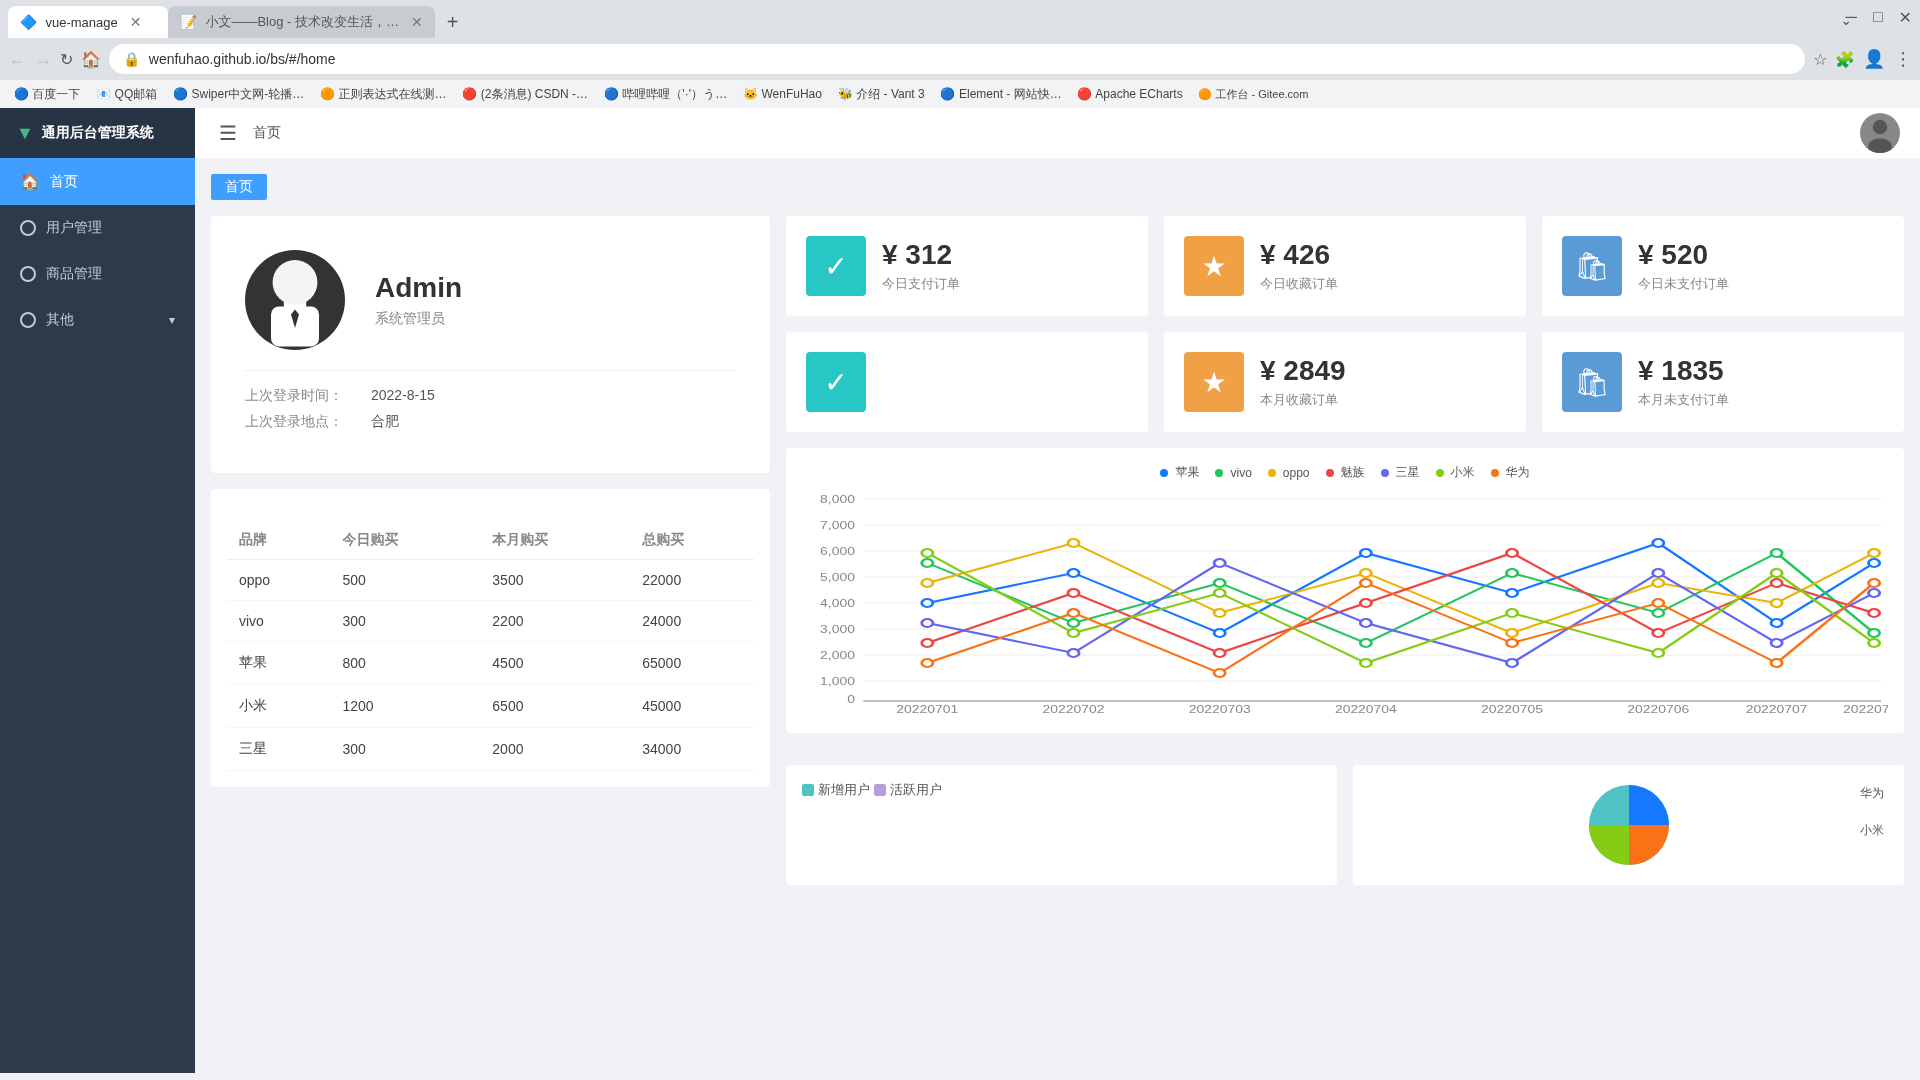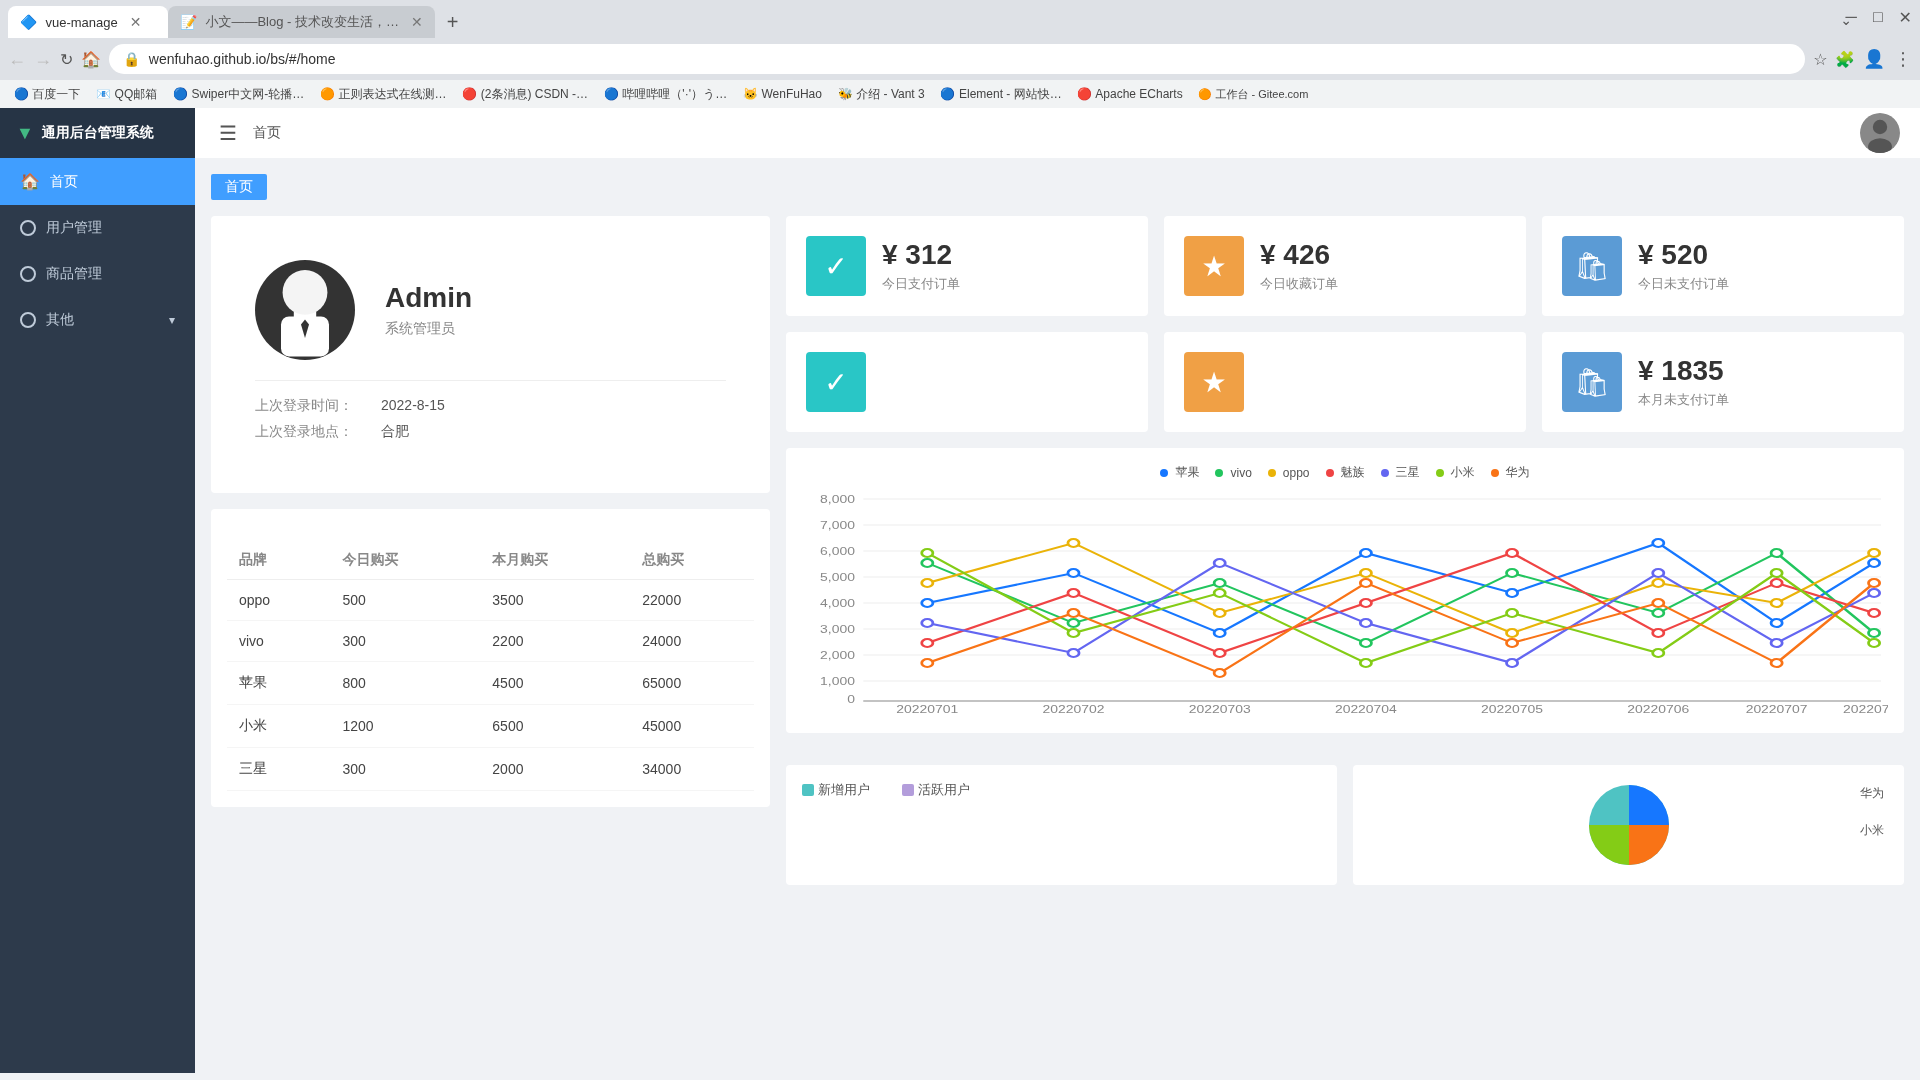--- a/index.html
+++ b/index.html
@@ -25,21 +25,21 @@
     .topbar-breadcrumb { color: #555; font-size: 14px; }
     .topbar-avatar { margin-left: auto; width: 40px; height: 40px; border-radius: 50%; background: #ccc; display: flex; align-items: center; justify-content: center; overflow: hidden; cursor: pointer; }
 
     .content { flex: 1; overflow-y: auto; padding: 16px; background: #f0f2f5; }
 
     
     .breadcrumb-tag { background: #409eff; color: #fff; padding: 4px 14px; border-radius: 2px; font-size: 14px; display: inline-block; margin-bottom: 16px; }
 
     
     .dashboard-grid { display: grid; grid-template-columns: 1fr 2fr; gap: 16px; }
-    .profile-card { background: #fff; border-radius: 4px; padding: 44px; }
+    .profile-card { background: #fff; border-radius: 4px; padding: 34px; }
     .profile-header { display: flex; align-items: center; gap: 30px; padding-bottom: 20px; border-bottom: 1px solid #eee; }
     .avatar-circle { width: 100px; height: 100px; border-radius: 50%; background: #333; display: flex; align-items: center; justify-content: center; overflow: hidden; }
     .profile-info h2 { font-size: 28px; color: #333; margin-bottom: 6px; }
     .profile-info p { font-size: 14px; color: #888; }
     .profile-meta { margin-top: 16px; }
     .profile-meta .meta-row { display: flex; gap: 28px; margin-bottom: 8px; font-size: 14px; color: #555; }
     .meta-label { color: #888; }
 
     
     .brand-table { margin-top: 16px; width: 100%; border-collapse: collapse; }
@@ -59,21 +59,21 @@
     .stat-label { font-size: 13px; color: #888; margin-top: 4px; }
 
     
     .chart-card { background: #fff; border-radius: 4px; padding: 16px; }
     .chart-legend { display: flex; gap: 16px; justify-content: center; margin-bottom: 12px; flex-wrap: wrap; }
     .legend-item { display: flex; align-items: center; gap: 5px; font-size: 12px; color: #555; }
 
     
     .bottom-section { display: grid; grid-template-columns: 1fr 1fr; gap: 16px; margin-top: 16px; }
     .bottom-card { background: #fff; border-radius: 4px; padding: 16px; height: 120px; }
-    .bottom-card-legend { display: flex; gap: 32px; font-size: 13px; color: #555; margin-bottom: 12px; }
+    .bottom-card-legend { display: flex; gap: 4px; font-size: 13px; color: #555; margin-bottom: 12px; }
     .legend-square { width: 12px; height: 12px; border-radius: 2px; display: inline-block; }
   </style>
 </head>
 <body>
 
 <div style="position:relative; background:#dee1e6; height:38px; display:flex; align-items:flex-end; padding:0 8px;">
   <div style="background:#fff; height:32px; display:flex; align-items:center; padding:0 12px; border-radius:8px 8px 0 0; font-size:13px; color:#333; gap:8px; min-width:160px;">
     <span style="font-size:14px;">🔷</span>
     <span>vue-manage</span>
     <span style="color:#777; font-size:14px; margin-left:4px; cursor:pointer;">✕</span>
@@ -273,20 +273,24 @@
                 </div>
               </div>
             </div>
 
           <div class="stats-row" id="stats-row-2">
               <div class="stat-card">
                 <div class="stat-icon teal">✓</div>
               </div>
               <div class="stat-card">
                 <div class="stat-icon orange">★</div>
+                <div class="stat-details">
+                  <div class="stat-amount">¥ 2849</div>
+                  <div class="stat-label">本月收藏订单</div>
+                </div>
               </div>
               <div class="stat-card">
                 <div class="stat-icon blue">🛍</div>
                 <div class="stat-details">
                   <div class="stat-amount">¥ 1835</div>
                   <div class="stat-label">本月未支付订单</div>
                 </div>
               </div>
             </div>
 

